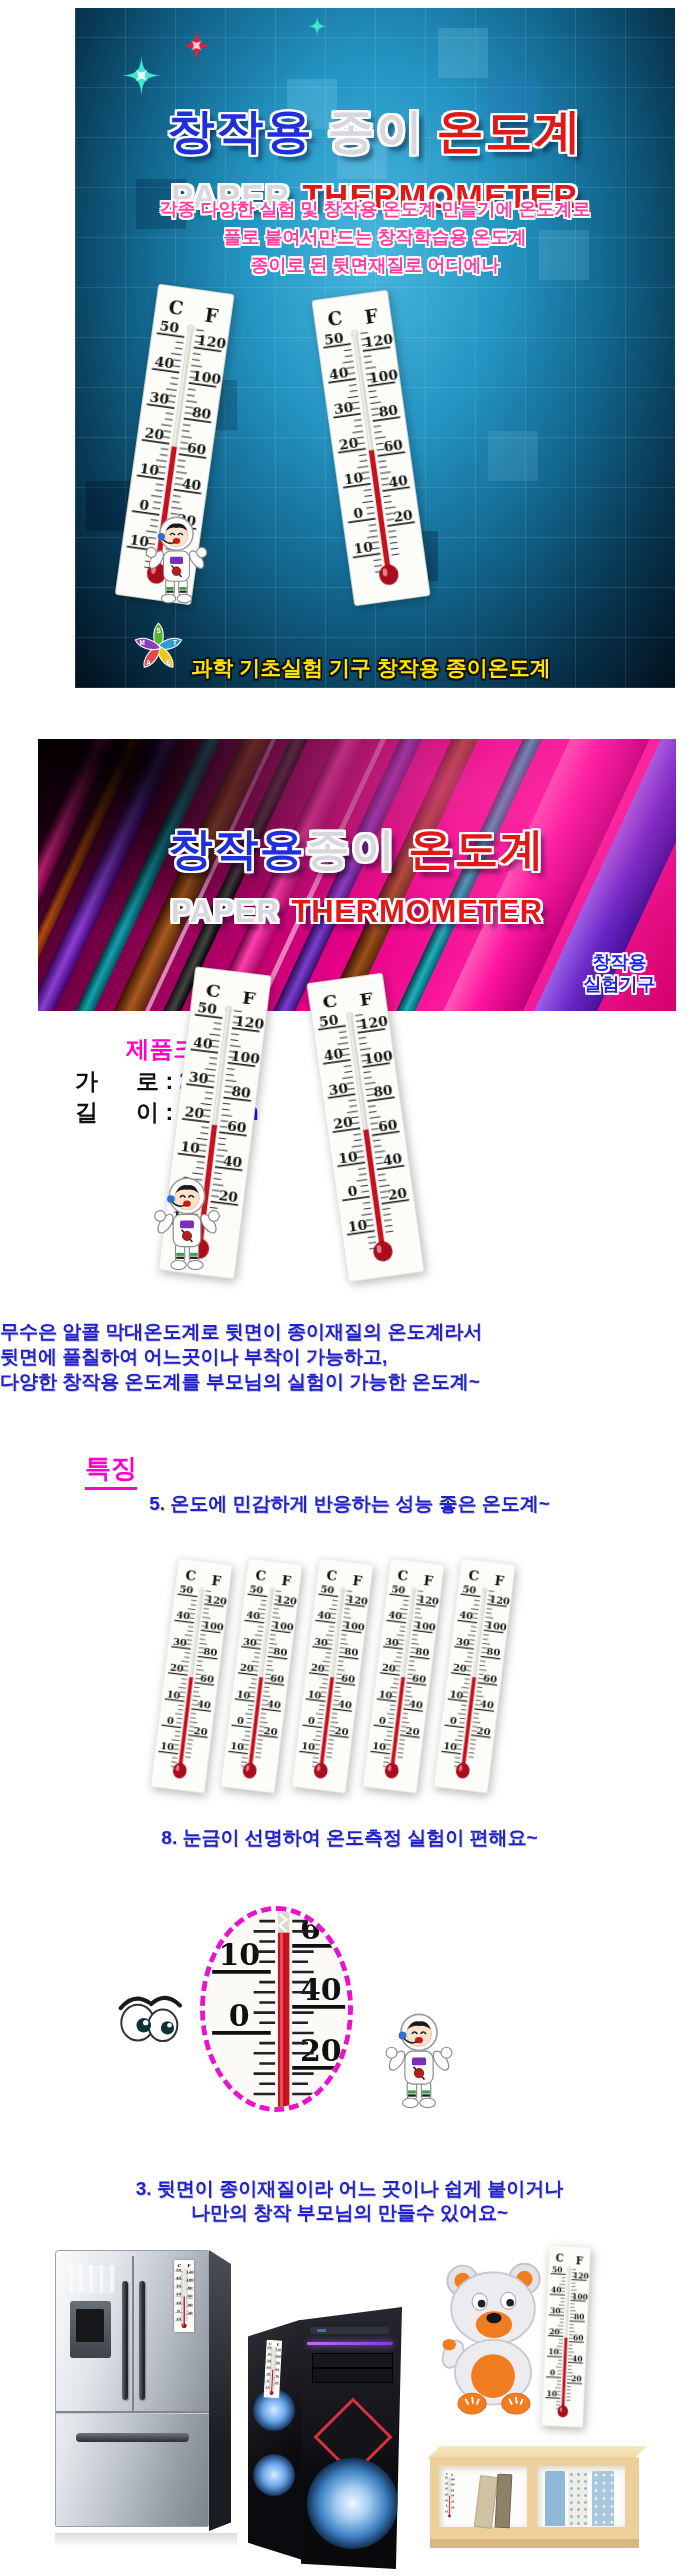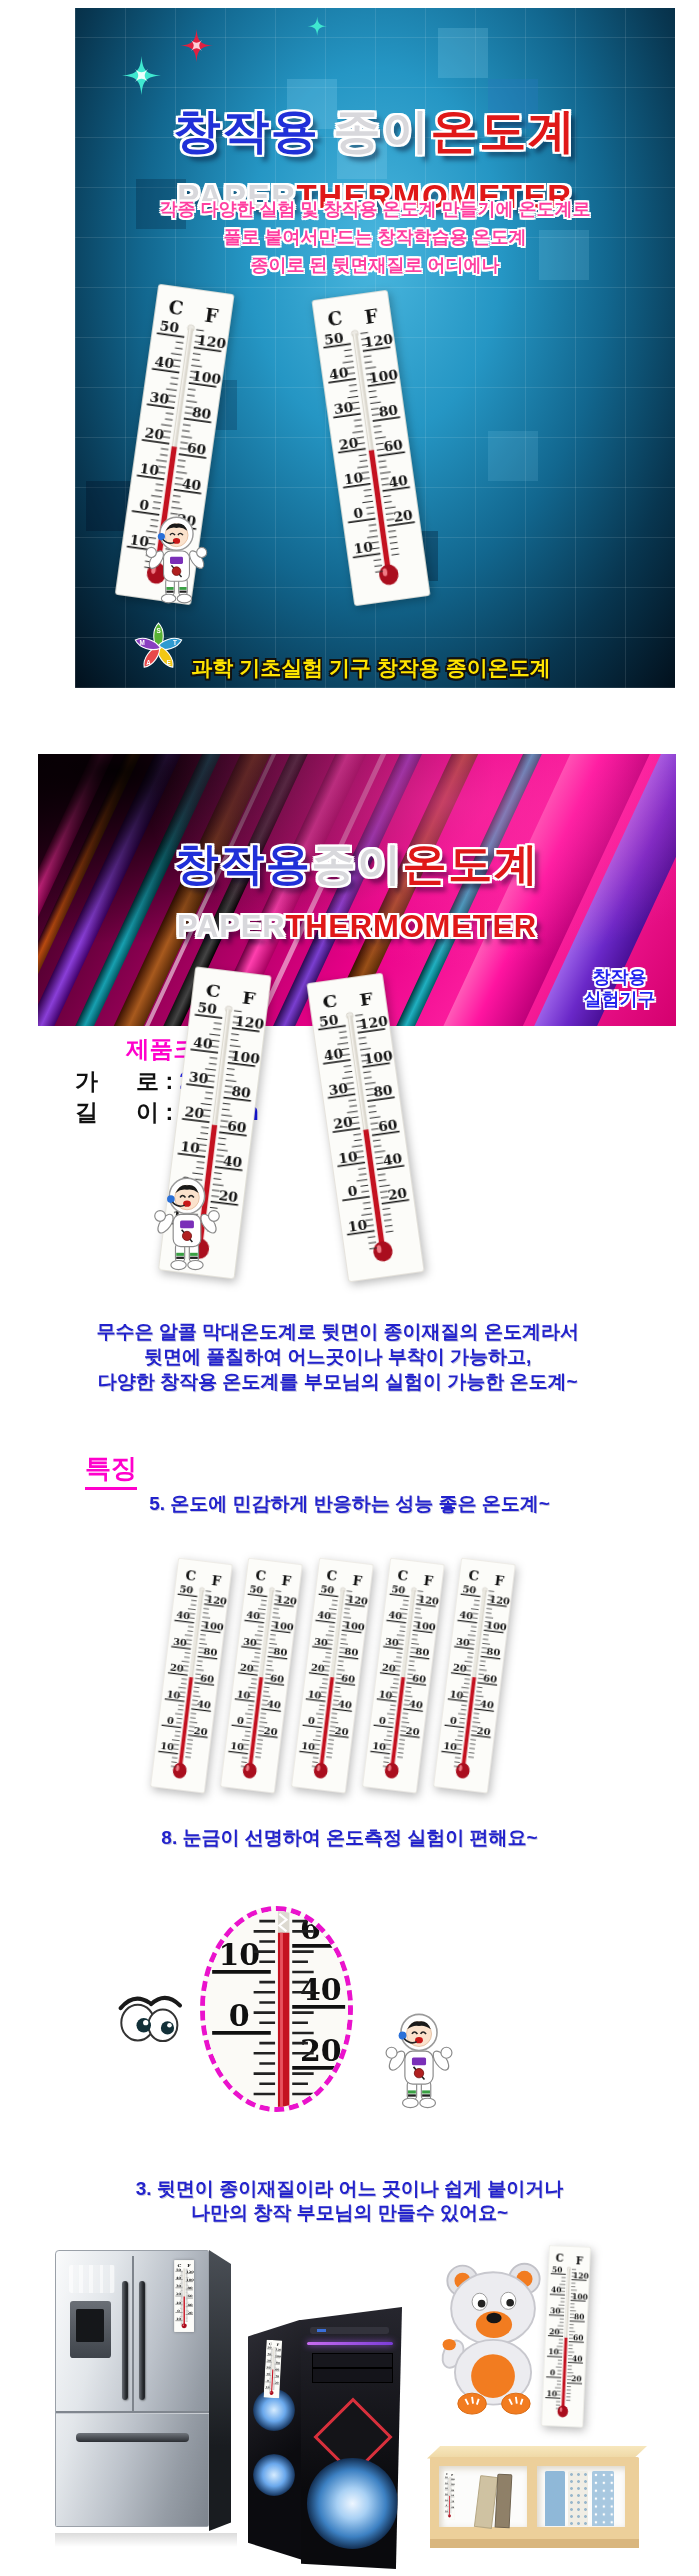--- a/index.html
+++ b/index.html
@@ -13,21 +13,21 @@
     background-image:repeating-linear-gradient(0deg,rgba(255,255,255,.10) 0 0.8px,transparent 0.8px 50px),
                      repeating-linear-gradient(90deg,rgba(255,255,255,.10) 0 0.8px,transparent 0.8px 50px);}
   .sq{position:absolute;z-index:1;}
   .sparkle{position:absolute;z-index:2;}
   .hero-title{position:absolute;left:0;right:0;top:68px;z-index:3;text-align:center;
     font-size:47px;font-weight:bold;letter-spacing:1.6px;line-height:1;}
   .hero-title .gap{margin-right:14px;}
   .t3d{text-shadow:-2.4px -2.4px 0 #fff,2.4px -2.4px 0 #fff,-2.4px 2.4px 0 #fff,2.4px 2.4px 0 #fff,-2.4px 0 0 #fff,2.4px 0 0 #fff,0 -2.4px 0 #fff,0 2.4px 0 #fff, 5.5px 6.3px 5.5px rgba(0,0,30,.55);}
   .t-blue{color:#2030d8;}
   .t-silver{color:#d8d8dc;}
-  .t-red{color:#e01818;}
+  .t-red{color:#e01818;padding-left:12px;}
   .hero-sub{position:absolute;left:0;right:0;top:143px;z-index:3;text-align:center;
     font-size:33px;font-weight:bold;letter-spacing:1.6px;}
   .hero-desc{position:absolute;left:0;right:0;top:187px;z-index:3;text-align:center;
     font-size:18px;font-weight:bold;color:#ff3fa0;line-height:28px;
     text-shadow:-1.6px -1.6px 0 #fff,1.6px -1.6px 0 #fff,-1.6px 1.6px 0 #fff,1.6px 1.6px 0 #fff,-1.6px 0 0 #fff,1.6px 0 0 #fff,0 -1.6px 0 #fff,0 1.6px 0 #fff;}
   .hero-banner-text{position:absolute;left:102px;right:110px;top:646px;z-index:3;text-align:center;
     font-size:21px;font-weight:bold;color:#ffe400;
     text-shadow:-1.6px -1.6px 0 #111,1.6px -1.6px 0 #111,-1.6px 1.6px 0 #111,1.6px 1.6px 0 #111,-1.6px 0 0 #111,1.6px 0 0 #111,0 -1.6px 0 #111,0 1.6px 0 #111;}
   .steam{position:absolute;left:57px;top:613px;width:53px;height:53px;z-index:3;}
 
@@ -55,42 +55,42 @@
     background:linear-gradient(180deg,#f6ddad 0%,#ecc488 45%,#e0b172 100%);
     border:1.6px solid #caa05e;box-sizing:border-box;
     background-image:repeating-linear-gradient(90deg,rgba(160,110,40,.16) 0 1.6px,transparent 1.6px 36px),linear-gradient(180deg,#f6ddad,#e0b172);}
   .age-badge{position:absolute;left:11px;top:1.6px;font-size:28px;font-weight:bold;color:#e02020;
     text-shadow:0.8px 0.8px 0 #fff;}
   .age-lines{position:absolute;left:79px;right:12.6px;top:3.1px;text-align:center;
     font-size:12.6px;font-weight:bold;color:#151515;line-height:15.7px;}
 
   
   .pinkband{position:absolute;left:38px;top:739px;width:638px;height:272px;overflow:hidden;
-    background:linear-gradient(120deg,#1a0010 0%,#8a0050 28%,#e80088 55%,#ff22a2 75%,#d4006e 100%);margin-top:15px;}
+    background:linear-gradient(120deg,#1a0010 0%,#8a0050 28%,#e80088 55%,#ff22a2 75%,#d4006e 100%);}
   .pinkband::before{content:'';position:absolute;inset:0;z-index:2;
     background:radial-gradient(ellipse at 65% 18%, rgba(255,60,170,.55), rgba(255,60,170,0) 52%),
                radial-gradient(ellipse at 12% 6%, rgba(0,0,0,.95), rgba(0,0,0,0) 48%);}
   .tubes div{position:absolute;top:-63px;height:409px;border-radius:15.7px;transform:rotate(25deg);z-index:1;}
   .pk-title{position:absolute;left:0;right:0;top:52px;z-index:3;text-align:center;
     font-size:44px;font-weight:bold;letter-spacing:1.6px;}
   .pk-sub{position:absolute;left:0;right:0;top:129px;z-index:3;text-align:center;
     font-size:31px;font-weight:bold;letter-spacing:0.8px;}
   .pk-corner{position:absolute;right:20.4px;top:212px;z-index:3;text-align:center;
     font-size:18px;font-weight:bold;color:#2222ee;line-height:22px;
     text-shadow:-1.6px -1.6px 0 #fff,1.6px -1.6px 0 #fff,-1.6px 1.6px 0 #fff,1.6px 1.6px 0 #fff,-1.6px 0 0 #fff,1.6px 0 0 #fff,0 -1.6px 0 #fff,0 1.6px 0 #fff;}
 
   
   .size-head{position:absolute;left:126px;top:1033px;font-size:23.6px;font-weight:bold;color:#ff00cc;}
   .size-row{position:absolute;left:75px;font-size:23px;font-weight:bold;color:#111;}
   .size-row1{top:1066px;} .size-row2{top:1097px;}
   .size-row .p2{margin-left:38px;}
   .size-row .val{color:#1515e8;margin-left:6.3px;}
 
   
-  .intro{position:absolute;left:0;right:23.6px;top:1319px;text-align:center;
+  .intro{position:absolute;left:0;right:23.6px;top:1319px;text-align:left;
     font-size:19px;font-weight:bold;color:#2222cc;line-height:25px;text-shadow:0.8px 0.8px 0 #c9c9dd;}
   .feat-head{position:absolute;left:85px;top:1451px;font-size:26px;font-weight:bold;color:#ff00cc;
     border-bottom:3.1px solid #ff00cc;padding-bottom:0.8px;}
   .feat{position:absolute;left:0;right:0;text-align:center;font-size:19px;font-weight:bold;
     color:#2222cc;text-shadow:0.8px 0.8px 0 #c9c9dd;line-height:24px;}
   .feat1{top:1492px;} .feat2{top:1826px;} .feat3{top:2177px;}
 
   
   .eyes{position:absolute;left:118px;top:1987px;width:66px;height:64px;}
   .magnifier{position:absolute;left:200px;top:1906px;width:143px;height:196px;

